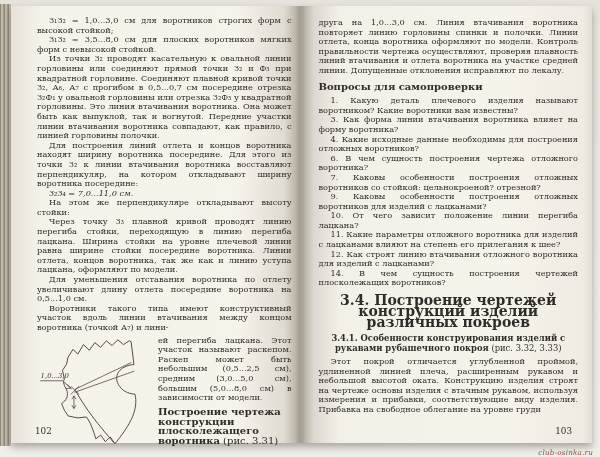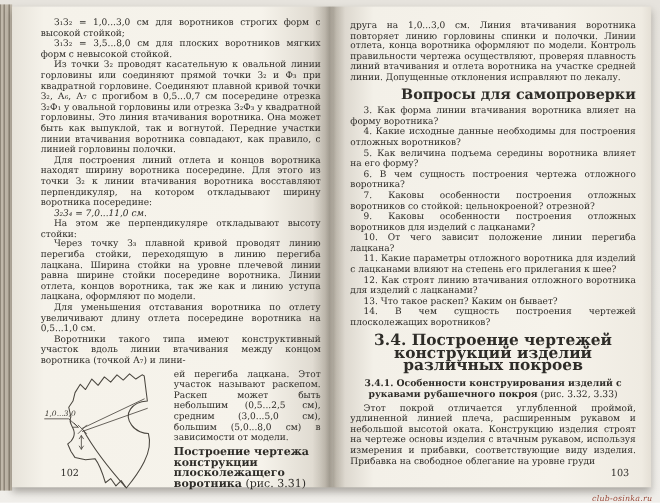--- a/index.html
+++ b/index.html
@@ -31,23 +31,23 @@
   }
   p{margin:0;text-align:justify;font-size:8.2px;line-height:9.6px;}
   .indent{text-indent:12px;}
   .formula{text-indent:12px;text-align:left;font-style:italic;}
   .figrow{display:flex;margin-top:3px;}
   .figcol{flex:none;width:114px;}
   .coltext{flex:1;padding-left:7px;}
   .colhead{font-weight:bold;text-align:left;font-size:10px;line-height:9.8px;margin:4px 0 3px;}
   .colhead .ref{font-weight:normal;}
   .pagenum{position:absolute;bottom:7px;font-size:8.8px;}
-  .pn-left{left:44px;}
+  .pn-left{left:24px;}
   .pn-right{right:20px;text-align:right;}
-  .qtitle{text-align:right;font-weight:bold;font-size:13px;margin:6px 0 5px;}
+  .qtitle{text-align:left;font-weight:bold;font-size:10px;margin:6px 0 5px;}
   .q{text-indent:12px;}
   .sechead{text-align:center;font-weight:bold;font-size:14px;line-height:11px;margin:7px 14px 4px;}
   .subhead{text-align:center;font-weight:bold;font-size:8.4px;line-height:10px;margin:5px 6px 4px;}
   .subhead .ref{font-weight:normal;}
   .watermark{
     position:absolute;right:7px;bottom:0px;font-size:7.2px;color:#9a4a3a;
     letter-spacing:.2px;font-style:italic;
   }
   svg .ln{stroke:#4a463f;stroke-width:1;fill:none;stroke-linejoin:round;stroke-linecap:round;}
   svg .thin{stroke-width:.8;}
@@ -110,30 +110,29 @@
 
       <div class="pagenum pn-left">102</div>
     </div>
 
     <div class="page page-right">
       <p>друга на 1,0...3,0 см. Линия втачивания воротника повторяет линию горловины спинки и полочки. Линии отлета, конца воротника оформляют по модели. Контроль правильности чертежа осуществляют, проверяя плавность линий втачивания и отлета воротника на участке средней линии. Допущенные отклонения исправляют по лекалу.</p>
 
       <p class="qtitle">Вопросы для самопроверки</p>
 
       <div>
+        <p class="q">1. Какую деталь плечевого изделия называют воротником? Какие воротники вам известны?</p>
         <p class="q">3. Как форма линии втачивания воротника влияет на форму воротника?</p>
         <p class="q">4. Какие исходные данные необходимы для построения отложных воротников?</p>
-        <p class="q">5. Как величина подъема середины воротника влияет на его форму?</p>
         <p class="q">6. В чем сущность построения чертежа отложного воротника?</p>
         <p class="q">7. Каковы особенности построения отложных воротников со стойкой: цельнокроеной? отрезной?</p>
         <p class="q">9. Каковы особенности построения отложных воротников для изделий с лацканами?</p>
         <p class="q">10. От чего зависит положение линии перегиба лацкана?</p>
         <p class="q">11. Какие параметры отложного воротника для изделий с лацканами влияют на степень его прилегания к шее?</p>
         <p class="q">12. Как строят линию втачивания отложного воротника для изделий с лацканами?</p>
-        <p class="q">13. Что такое раскеп? Каким он бывает?</p>
         <p class="q">14. В чем сущность построения чертежей плосколежащих воротников?</p>
       </div>
 
       <p class="sechead">3.4. Построение чертежей конструкций изделий различных покроев</p>
 
       <p class="subhead"><span>3.4.1. Особенности конструирования изделий с рукавами рубашечного покроя</span><span class="ref"> (рис. 3.32, 3.33)</span></p>
 
       <p class="indent"><span>Этот покрой отличается углубленной проймой, удлиненной линией плеча, расширенным рукавом и небольшой высотой оката. Конструкцию изделия строят на чертеже основы изделия с втачным рукавом, используя измерения и прибавки, соответствующие виду изделия. Прибавка на свободное облегание на уровне груди </span></p>
 
       <div class="pagenum pn-right">103</div>

